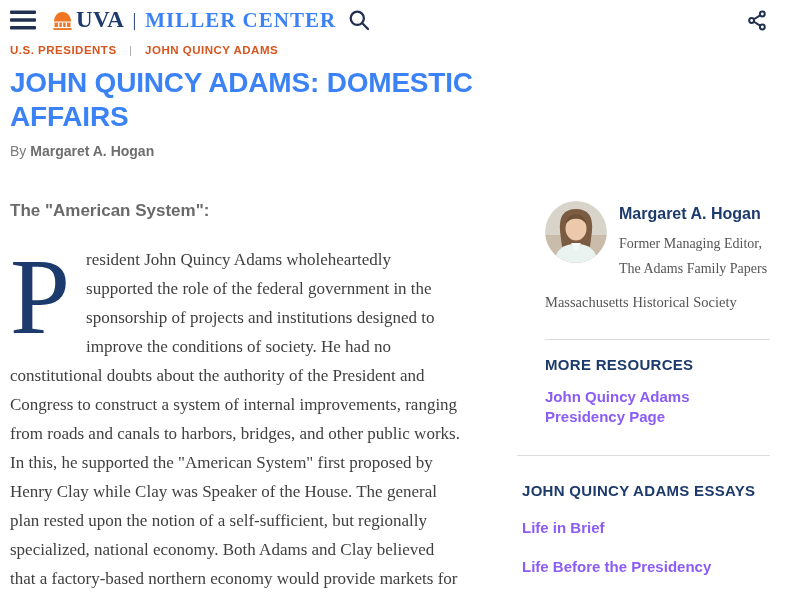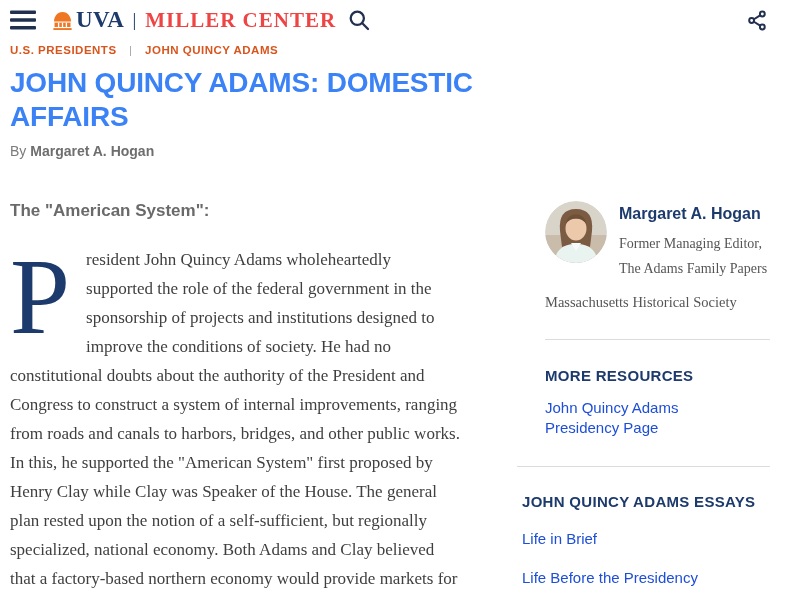--- a/index.html
+++ b/index.html
@@ -23,21 +23,21 @@
   .brand-uva {
     font-family: "Liberation Serif", serif; font-weight: 700;
     font-size: 23px; color: #1d3a6d; letter-spacing: .5px;
   }
   .brand-sep {
     font-family: "Liberation Serif", serif; font-size: 19px;
     color: #1d3a6d; margin: 0 9px 0 8px; font-weight: 400;
   }
   .brand-miller {
     font-family: "Liberation Serif", serif; font-weight: 700;
-    font-size: 21px; color: #ef4444; letter-spacing: 1px;
+    font-size: 21px; color: #3b82f6; letter-spacing: 1px;
   }
   .search-btn { margin-left: 12px; display: flex; align-items: center; }
   .share-btn { margin-left: auto; display: flex; align-items: center; }
 
   
   .breadcrumb {
     margin: 12px 8px 0 10px;
     font-size: 11.5px; font-weight: 700; letter-spacing: .5px;
   }
   .breadcrumb a { color: #d9551e; }
@@ -81,27 +81,27 @@
     font-family: "Liberation Serif", serif; font-size: 14px;
     line-height: 25px; color: #555; margin-top: 8px;
   }
   .author-org {
     grid-column: 1 / -1;
     font-family: "Liberation Serif", serif; font-size: 14.5px;
     color: #555; margin-top: 13px;
   }
   .resources-block {
     margin-left: 28px; margin-top: 28px;
-    border-top: 1px solid #dcdcdc; padding-top: 27px;
+    border-top: 1px solid #dcdcdc; padding-top: 16px;
   }
   .side-heading {
     font-size: 15px; font-weight: 700; color: #1d3a6d; letter-spacing: .3px;
   }
   .side-link {
-    display: block; color: #1d4ed8; font-weight: 400;
+    display: block; color: #8b5cf6; font-weight: 700;
     font-size: 15px; line-height: 20px;
   }
   .resources-block .side-link { margin-top: 14px; max-width: 205px; }
   .essays-block {
     margin-top: 28px;
     border-top: 1px solid #dcdcdc;
     padding: 26px 0 0 5px;
   }
   .essays-block .side-link { margin-top: 19px; }
 </style>

